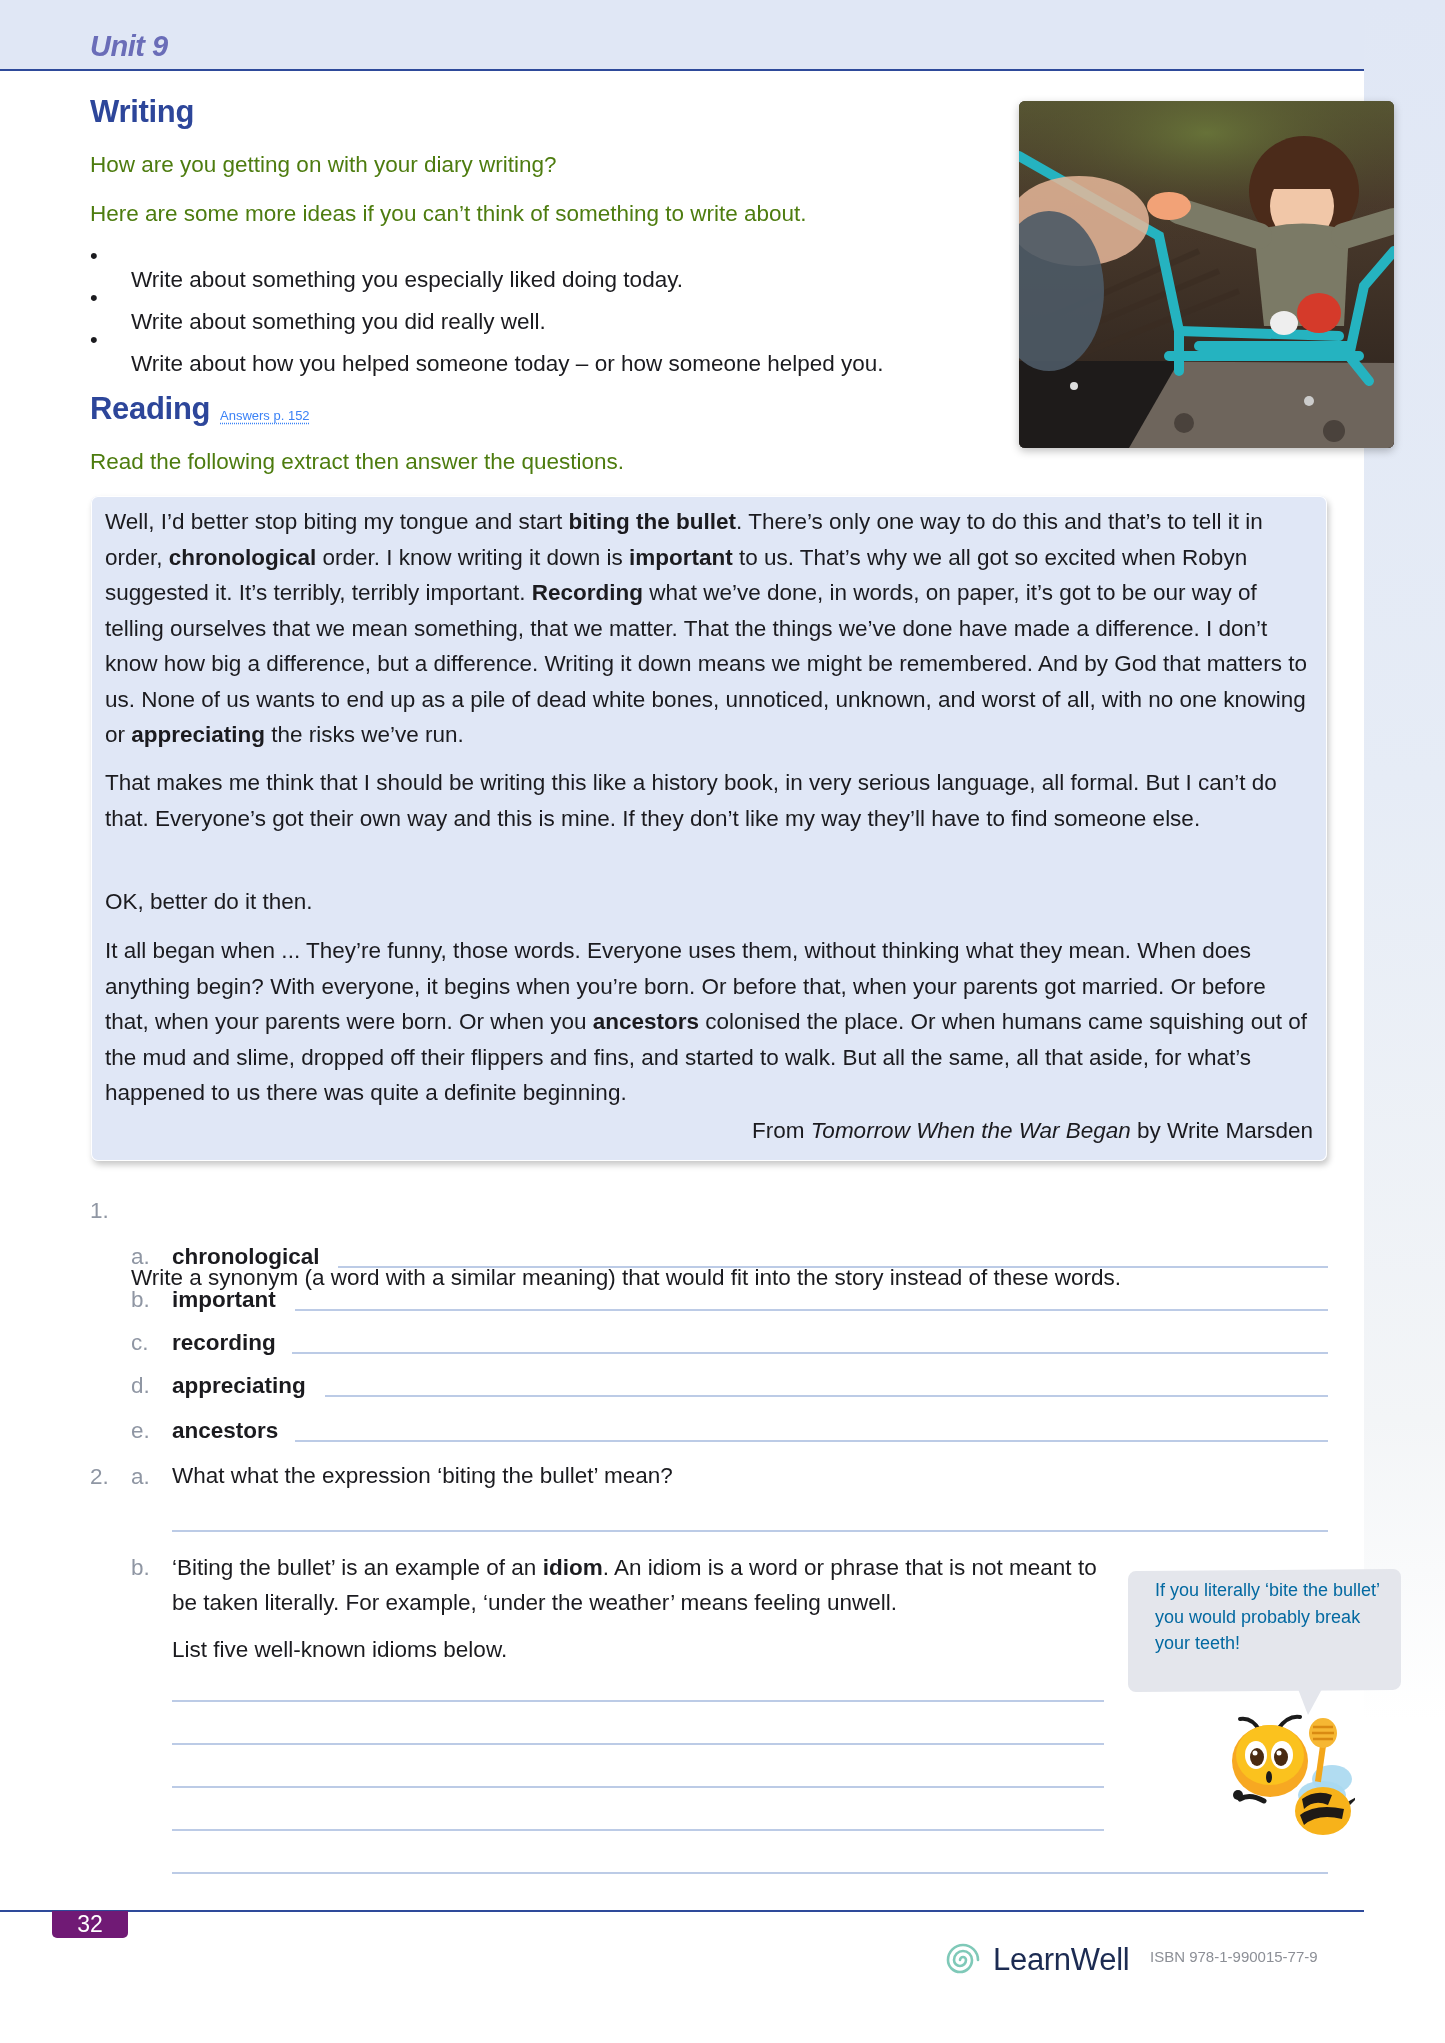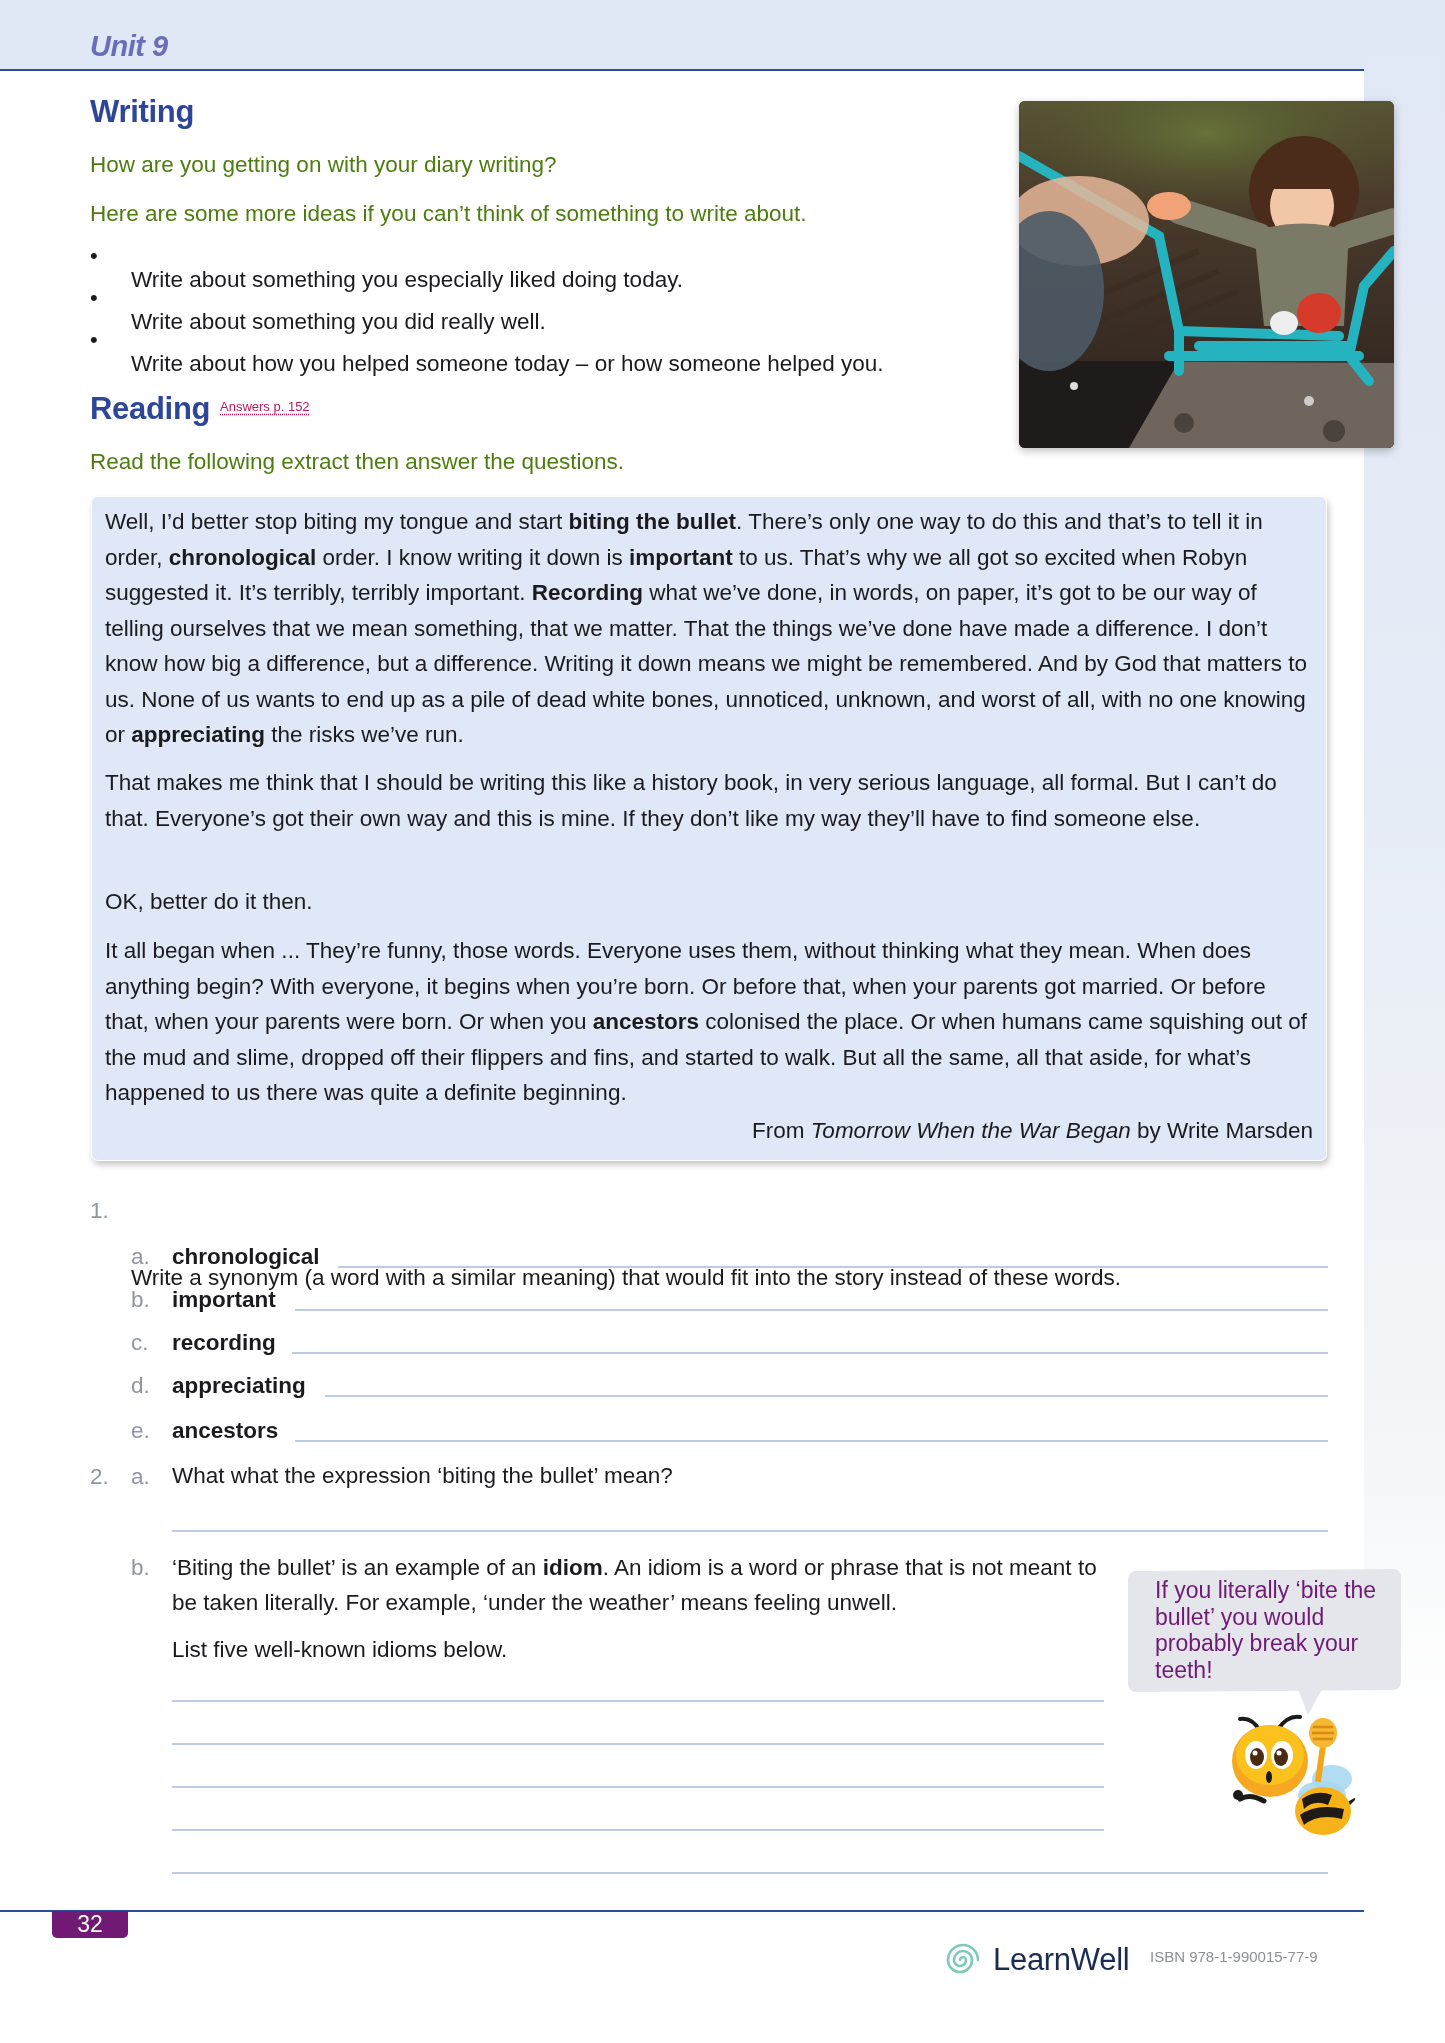--- a/index.html
+++ b/index.html
@@ -47,22 +47,22 @@
   }
   .bullet-row {
     position: absolute; left: 90px; font-size: 22.5px; line-height: 30px;
   }
   .bullet-dot {
     position: absolute; left: 0; top: 0; width: 20px; text-align: left; font-size: 22px;
   }
   .bullet-text { position: absolute; left: 41px; top: 0; white-space: nowrap; margin-top: 24px; }
 
   .answers-link {
-    position: absolute; left: 220px; top: 399px;
-    font-size: 13px; color: #be185d; text-decoration: underline;
+    position: absolute; left: 220px; top: 408px;
+    font-size: 13px; color: #3b82f6; text-decoration: underline;
     text-decoration-style: dotted; text-underline-offset: 3px;
   }
 
   .photo {
     position: absolute; left: 1019px; top: 101px; width: 375px; height: 347px;
     border-radius: 6px; overflow: hidden;
     box-shadow: 0 3px 8px rgba(0,0,0,0.25);
     background: #3a3128;
   }
 
@@ -107,21 +107,21 @@
     background: #e4e6ec; border-radius: 8px;
     transform: skewY(-0.5deg);
   }
   .speech-tail {
     position: absolute; left: 1298px; top: 1689px; width: 0; height: 0;
     border-left: 10px solid transparent; border-right: 14px solid transparent;
     border-top: 26px solid #e4e6ec;
   }
   .speech-text {
     position: absolute; left: 1155px; top: 1577px; width: 240px;
-    font-size: 23px; line-height: 26.5px; color: #701a75;
+    font-size: 18px; line-height: 26.5px; color: #0369a1;
   }
   .bee { position: absolute; left: 1220px; top: 1713px; width: 135px; height: 125px; }
 
   .footer-rule {
     position: absolute; left: 0; top: 1910px; width: 1364px; height: 2px; background: #2e4a9a;
   }
   .page-num {
     position: absolute; left: 52px; top: 1911px; width: 76px; height: 27px;
     background: #701a75; color: #ffffff; border-radius: 0 0 5px 5px;
     font-size: 23px; text-align: center; line-height: 27px;

